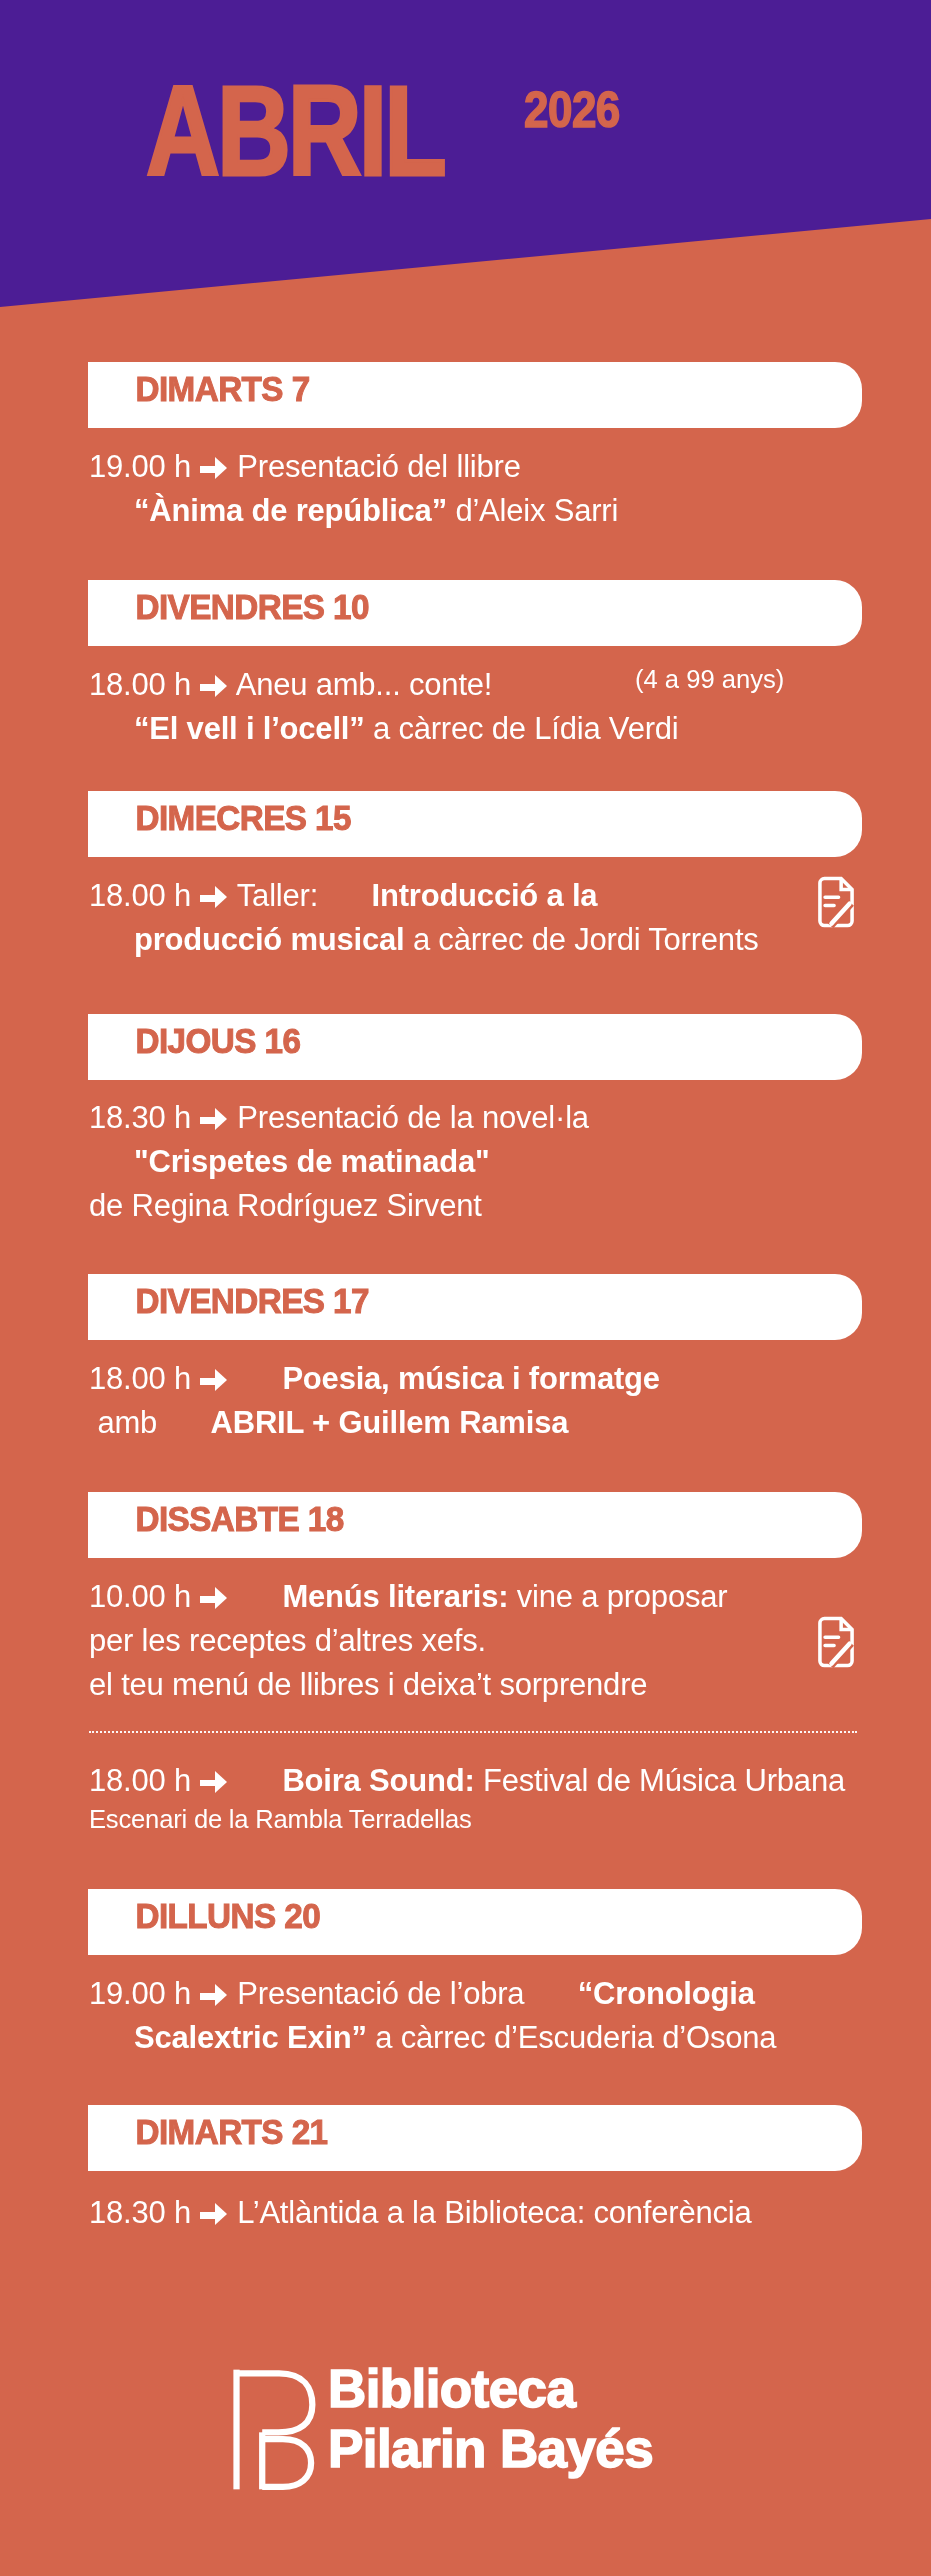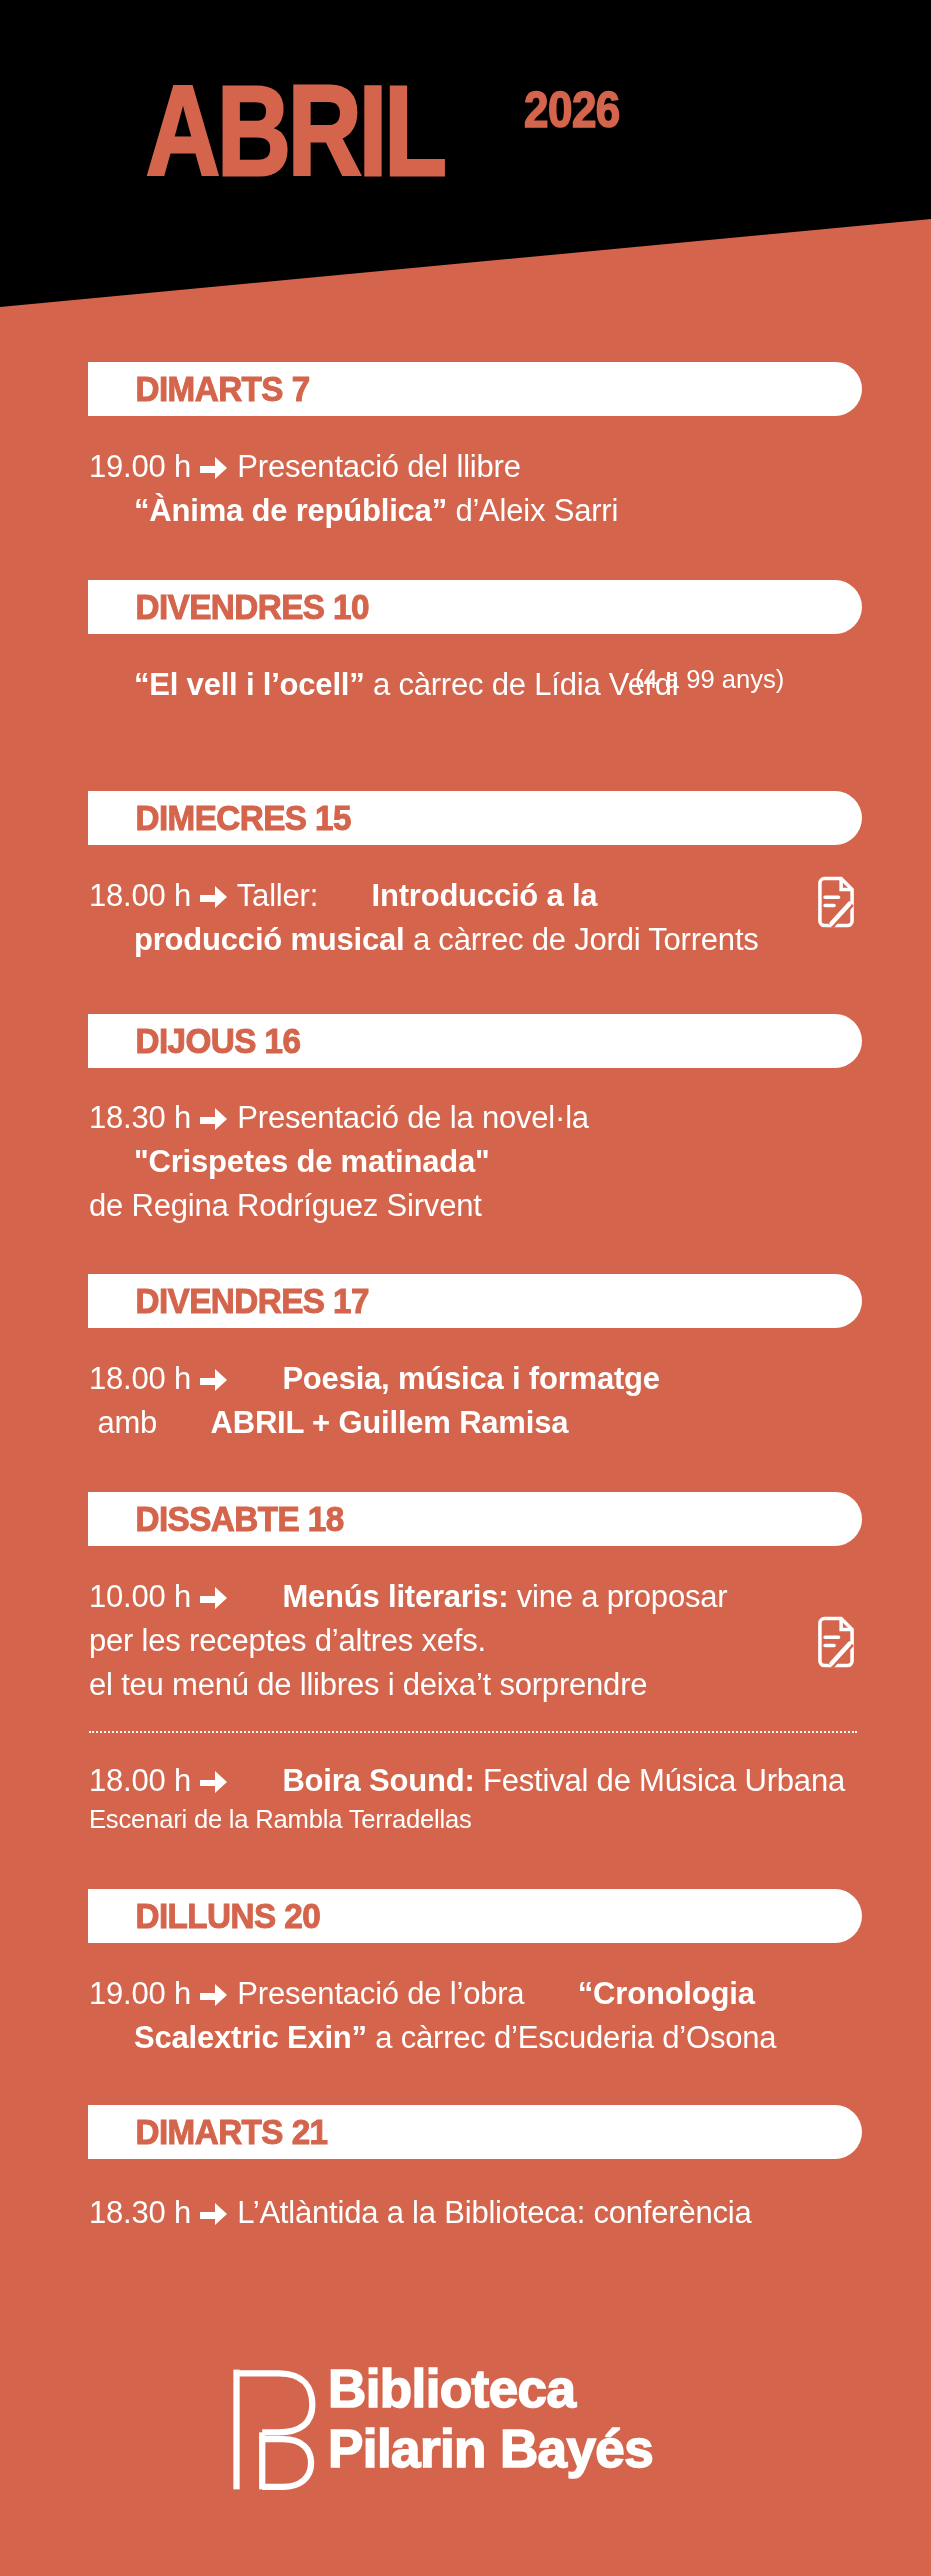--- a/index.html
+++ b/index.html
@@ -1,17 +1,17 @@
 <!DOCTYPE html>
 <html style="font-size:10.2px"><head>
 <meta charset="utf-8">
 <style>
   html,body{margin:0;padding:0;background:#888;}
   .canvas{
-    position:relative;width:932px;height:2576px;background:#000000;overflow:hidden;
+    position:relative;width:932px;height:2576px;background:#4c1d95;overflow:hidden;
     font-family:"Liberation Sans", sans-serif;
   }
   .orange-bg{
     position:absolute;inset:0;background:#d4654c;
     clip-path:polygon(0 307px,932px 219px,932px 2576px,0 2576px);
   }
   
   .month-title{
     position:absolute;left:146px;top:67px;color:#d4654c;font-weight:700;
     font-size:128px;line-height:1;letter-spacing:-3.8px;
@@ -20,21 +20,21 @@
   }
   .year-title{
     position:absolute;left:524px;top:85px;color:#d4654c;font-weight:700;
     font-size:50px;line-height:1;letter-spacing:-0.6px;
     transform:scaleX(.88);transform-origin:left top;
     -webkit-text-stroke:1.6px #d4654c;
   }
   
   .block{position:absolute;left:0;top:0;width:100%;}
   .pill{
-    position:absolute;left:88px;top:var(--pt);width:774px;height:54px;
+    position:absolute;left:88px;top:var(--pt);width:774px;height:66px;
     background:#ffffff;border-radius:0 27px 27px 0;
   }
   .day{
     display:block;padding-left:50px;line-height:54px;font-size:35px;font-weight:700;
     color:#d4654c;-webkit-text-stroke:1px #d4654c;letter-spacing:-0.6px;
     transform:scaleX(.95);transform-origin:left center;white-space:nowrap;
   }
   
   .body{
     position:absolute;left:89px;top:var(--bt);width:794px;color:#fff;
@@ -82,20 +82,21 @@
         <div class="line"><span>19.00 h </span><span class="arr"></span><span> Presentació del llibre</span></div>
         <div class="line"><span class="b">“Ànima de república”</span><span> d’Aleix Sarri</span></div>
       </div>
   </section>
 
   <section class="block">
     <div class="pill" style="--pt:580px">
       <span class="day">DIVENDRES 10</span>
     </div>
     <div class="body" style="--bt:663px">
+        <div class="line"><span>18.00 h </span><span class="arr"></span><span> Aneu amb... conte!</span></div>
         <div class="line"><span class="b">“El vell i l’ocell”</span><span> a càrrec de Lídia Verdi</span></div>
       </div>
   </section>
   <div class="age-note">(4 a 99 anys)</div>
 
   <section class="block">
     <div class="pill" style="--pt:791px">
       <span class="day">DIMECRES 15</span>
     </div>
     <div class="body" style="--bt:874px">

